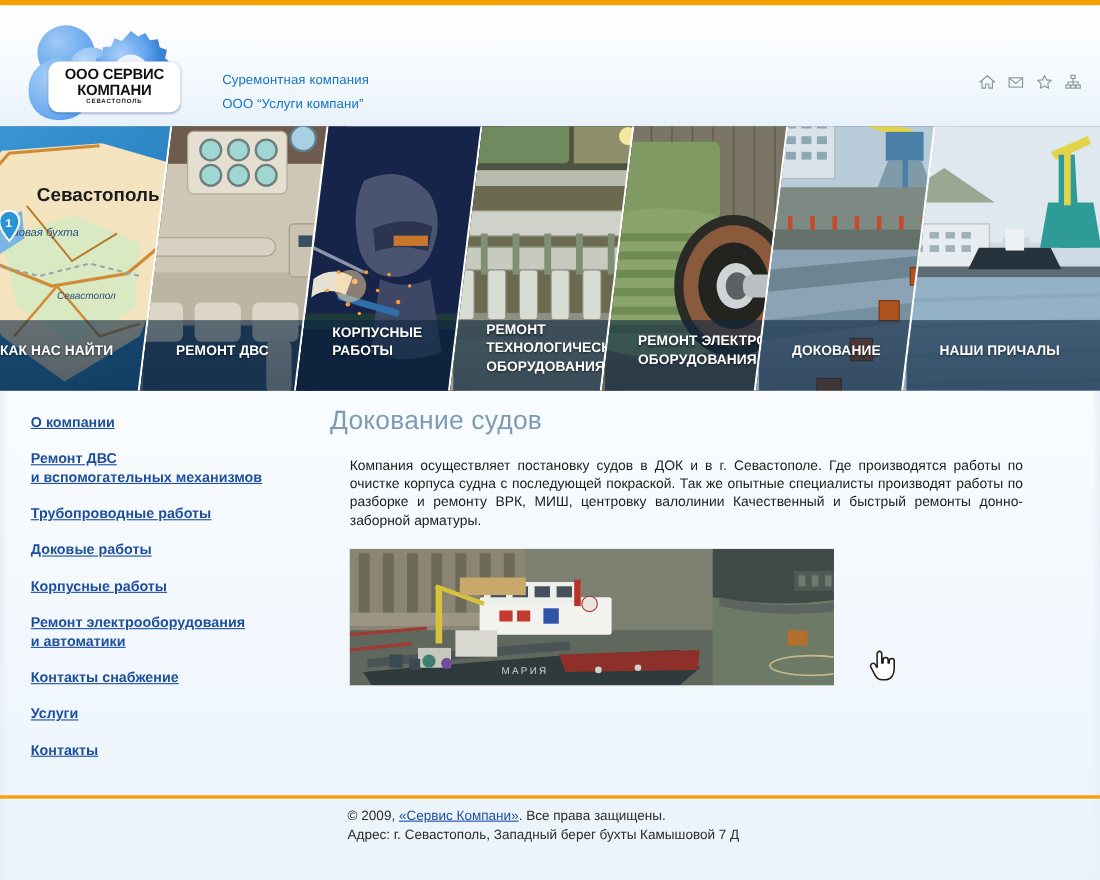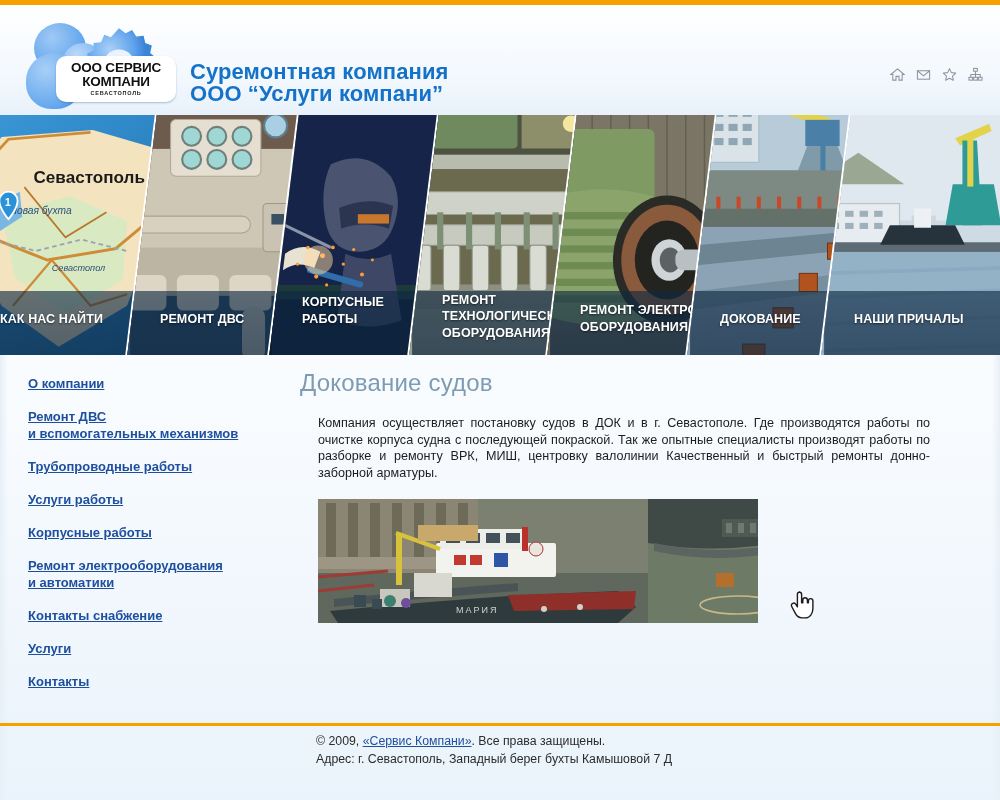--- a/index.html
+++ b/index.html
@@ -64,21 +64,21 @@
   }
   .logo .blob-c {
     position:absolute; left:40px; top:24px; width:42px; height:42px;
     border-radius:50%;
     background: radial-gradient(circle at 35% 30%, #bcdafa 0%, #74b0ef 70%, #3d87d8 100%);
   }
   .logo .gear {
     position:absolute; left:56px; top:6px; width:82px; height:82px;
   }
   .logo .plate {
-    position:absolute; left:34px; top:37px;
+    position:absolute; left:22px; top:37px;
     width:120px; height:46px;
     background:#ffffff;
     border-radius:10px;
     box-shadow:0 1px 2px rgba(40,80,130,.35);
     display:flex; flex-direction:column;
     align-items:center; justify-content:center;
     line-height:1.02;
   }
   .logo .plate .l1, .logo .plate .l2 {
     font-weight:bold;
@@ -90,24 +90,24 @@
   .logo .plate .l3 {
     font-size:5.5px;
     font-weight:bold;
     color:#222;
     letter-spacing:0.8px;
     margin-top:2px;
   }
 
   .header-title {
     position:absolute;
-    left:190px; top:56px;
+    left:202px; top:56px;
     color:#1473c8;
-    font-weight:bold;
-    font-size:22px;
+    font-weight:normal;
+    font-size:12px;
     line-height:22px;
     letter-spacing:0.1px;
   }
   .header-icons {
     position:absolute;
     right:17px; top:62px;
     display:flex; gap:11px; align-items:center;
   }
   .header-icons .hicon { width:15px; height:15px; display:block; cursor:pointer; }
 
@@ -586,21 +586,21 @@
     </div>
   </div>
 
   <div id="content">
 
     <nav id="sidebar">
       <a class="menu-link">О компании</a>
       <a class="menu-link" style="white-space:pre-line">Ремонт ДВС
 и вспомогательных механизмов</a>
       <a class="menu-link">Трубопроводные работы</a>
-      <a class="menu-link">Услуги работы</a>
+      <a class="menu-link">Доковые работы</a>
       <a class="menu-link">Корпусные работы</a>
       <a class="menu-link" style="white-space:pre-line">Ремонт электрооборудования
 и автоматики</a>
       <a class="menu-link">Контакты снабжение</a>
       <a class="menu-link">Услуги</a>
       <a class="menu-link">Контакты</a>
     </nav>
 
     <section id="main">
       <h1 class="main-title">Докование судов</h1>

